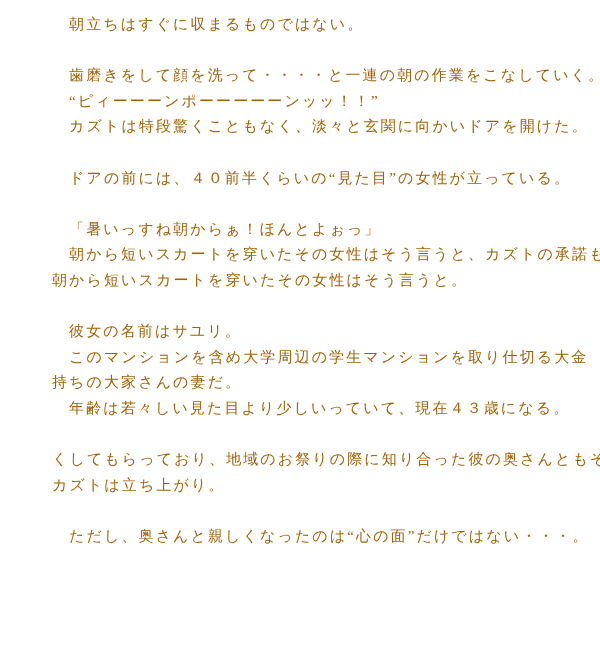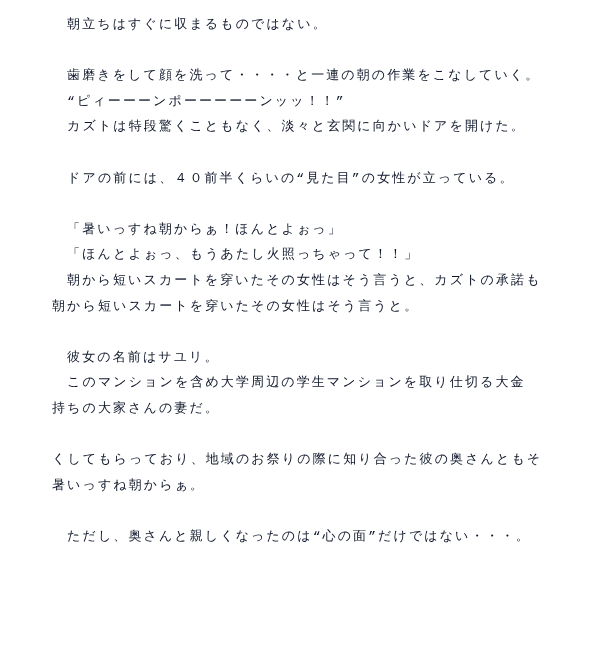--- a/index.html
+++ b/index.html
@@ -11,25 +11,25 @@
       width: 600px;
       height: 668px;
       overflow: hidden;
       position: relative;
     }
     .page {
       position: absolute;
       left: 52px;
       top: 12px;
       width: 500px;
-      font-family: Liberation Mono, monospace;
-      font-size: 13px;
+      font-family: Liberation Serif, serif;
+      font-size: 15px;
       letter-spacing: 2.1px;
       line-height: 25.6px;
-      color: #0f172a;
+      color: #a16207;
     }
     .line {
       display: block;
       white-space: pre;
       height: 25.6px;
     }
     .blank {
       display: block;
       height: 25.6px;
     }
@@ -40,25 +40,25 @@
 <div class="page">
   <span class="line">　朝立ちはすぐに収まるものではない。</span>
   <span class="blank"></span>
   <span class="line">　歯磨きをして顔を洗って・・・・と一連の朝の作業をこなしていく。</span>
   <span class="line">　“ピィーーーンポーーーーーンッッ！！”</span>
   <span class="line">　カズトは特段驚くこともなく、淡々と玄関に向かいドアを開けた。</span>
   <span class="blank"></span>
   <span class="line">　ドアの前には、４０前半くらいの“見た目”の女性が立っている。</span>
   <span class="blank"></span>
   <span class="line">　「暑いっすね朝からぁ！ほんとよぉっ」</span>
-  <span class="line">　「ほんとよぉっ、もうあたし火照っちゃって！！」</span>
   <span class="line">　朝から短いスカートを穿いたその女性はそう言うと、カズトの承諾も</span>
   <span class="line">朝から短いスカートを穿いたその女性はそう言うと。</span>
   <span class="blank"></span>
   <span class="line">　彼女の名前はサユリ。</span>
   <span class="line">　このマンションを含め大学周辺の学生マンションを取り仕切る大金</span>
   <span class="line">持ちの大家さんの妻だ。</span>
+  <span class="line">　年齢は若々しい見た目より少しいっていて、現在４３歳になる。</span>
   <span class="blank"></span>
   <span class="line">くしてもらっており、地域のお祭りの際に知り合った彼の奥さんともそ</span>
-  <span class="line">暑いっすね朝からぁ。</span>
+  <span class="line">カズトは立ち上がり。</span>
   <span class="blank"></span>
   <span class="line">　ただし、奥さんと親しくなったのは“心の面”だけではない・・・。</span>
 </div>
 
 </body></html>

